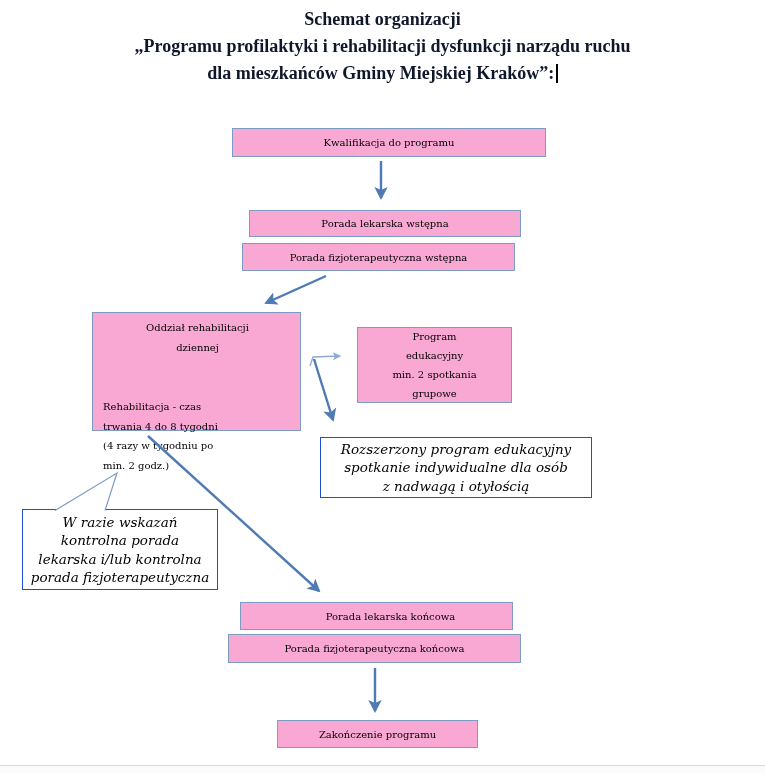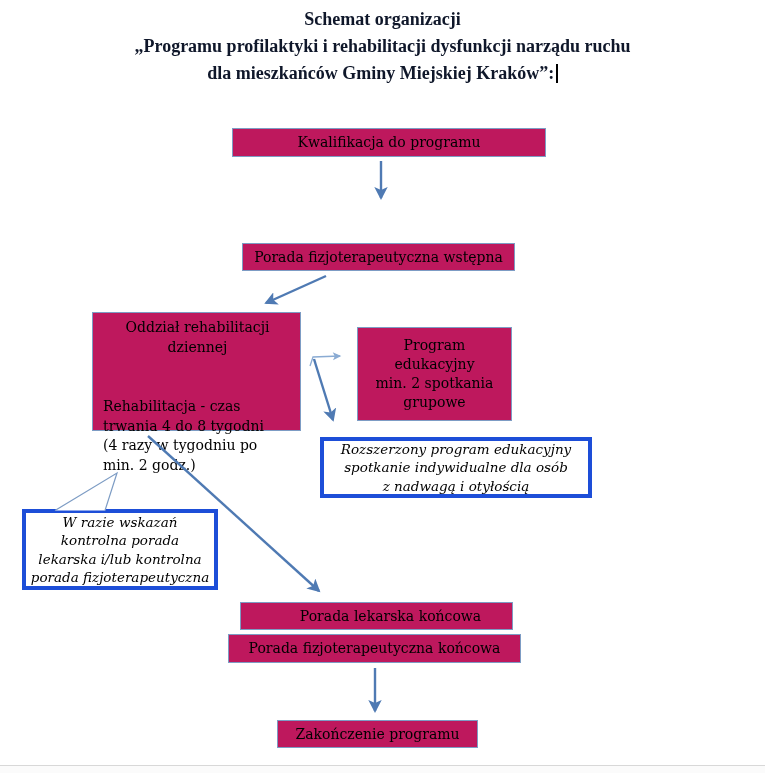--- a/index.html
+++ b/index.html
@@ -20,48 +20,48 @@
     line-height:27px;
     color:#0f172a;
   }
   .caret{
     display:inline-block;width:1.5px;height:19px;background:#000;
     vertical-align:-4px;margin-left:2px;
   }
   .node{
     position:absolute;
     box-sizing:border-box;
-    background:#be185d;
+    background:#f9a8d4;
     border:1.5px solid #7d9cc4;
     display:flex;align-items:center;justify-content:center;
-    font-size:14px;
+    font-size:10px;
     text-align:center;
     white-space:pre-line;
     line-height:19px;
   }
   .node.white{
     background:#ffffff;
-    border:4px solid #1d4ed8;
+    border:1px solid #1d4ed8;
     font-style:italic;
     font-size:13.5px;
     line-height:18.5px;
   }
   .b-kwalifikacja{left:232px;top:128px;width:314px;height:29px;}
   .b-pl-wstepna{left:249px;top:210px;width:272px;height:27px;}
   .b-pf-wstepna{left:242px;top:243px;width:273px;height:28px;}
   .b-oddzial{
     left:92px;top:312px;width:209px;height:119px;
     flex-direction:column;justify-content:flex-start;
     padding:5px 8px 0 10px;
     line-height:19.5px;
     gap:40px;
   }
   .b-oddzial .oddzial-title{width:100%;text-align:center;white-space:pre-line;}
   .b-oddzial .oddzial-body{width:100%;text-align:left;white-space:pre-line;}
-  .b-program{left:357px;top:327px;width:155px;height:94px;}
+  .b-program{left:357px;top:327px;width:155px;height:76px;}
   .b-rozszerzony{left:320px;top:437px;width:272px;height:61px;}
   .b-callout{left:22px;top:509px;width:196px;height:81px;}
   .b-pl-koncowa{left:240px;top:602px;width:273px;height:28px;padding-left:28px;}
   .b-pf-koncowa{left:228px;top:634px;width:293px;height:29px;}
   .b-zakonczenie{left:277px;top:720px;width:201px;height:28px;text-align:center;}
   .overlay{
     position:absolute;left:0;top:0;width:765px;height:773px;
     pointer-events:none;
   }
   .page-bottom-area{
@@ -77,20 +77,23 @@
   <div class="title">
     <div>Schemat organizacji</div>
     <div>„Programu profilaktyki i rehabilitacji dysfunkcji narządu ruchu</div>
     <div><span>dla mieszkańców Gminy Miejskiej Kraków”:</span><span class="caret"></span></div>
   </div>
 
   <div class="node b-kwalifikacja">
     <span>Kwalifikacja do programu</span>
   </div>
 
+  <div class="node b-pl-wstepna">
+    <span>Porada lekarska wstępna</span>
+  </div>
 
   <div class="node b-pf-wstepna">
     <span>Porada fizjoterapeutyczna wstępna</span>
   </div>
 
   <div class="node b-oddzial">
     <span class="oddzial-title">Oddział rehabilitacji
 dziennej</span>
     <span class="oddzial-body">Rehabilitacja - czas
 trwania 4 do 8 tygodni

